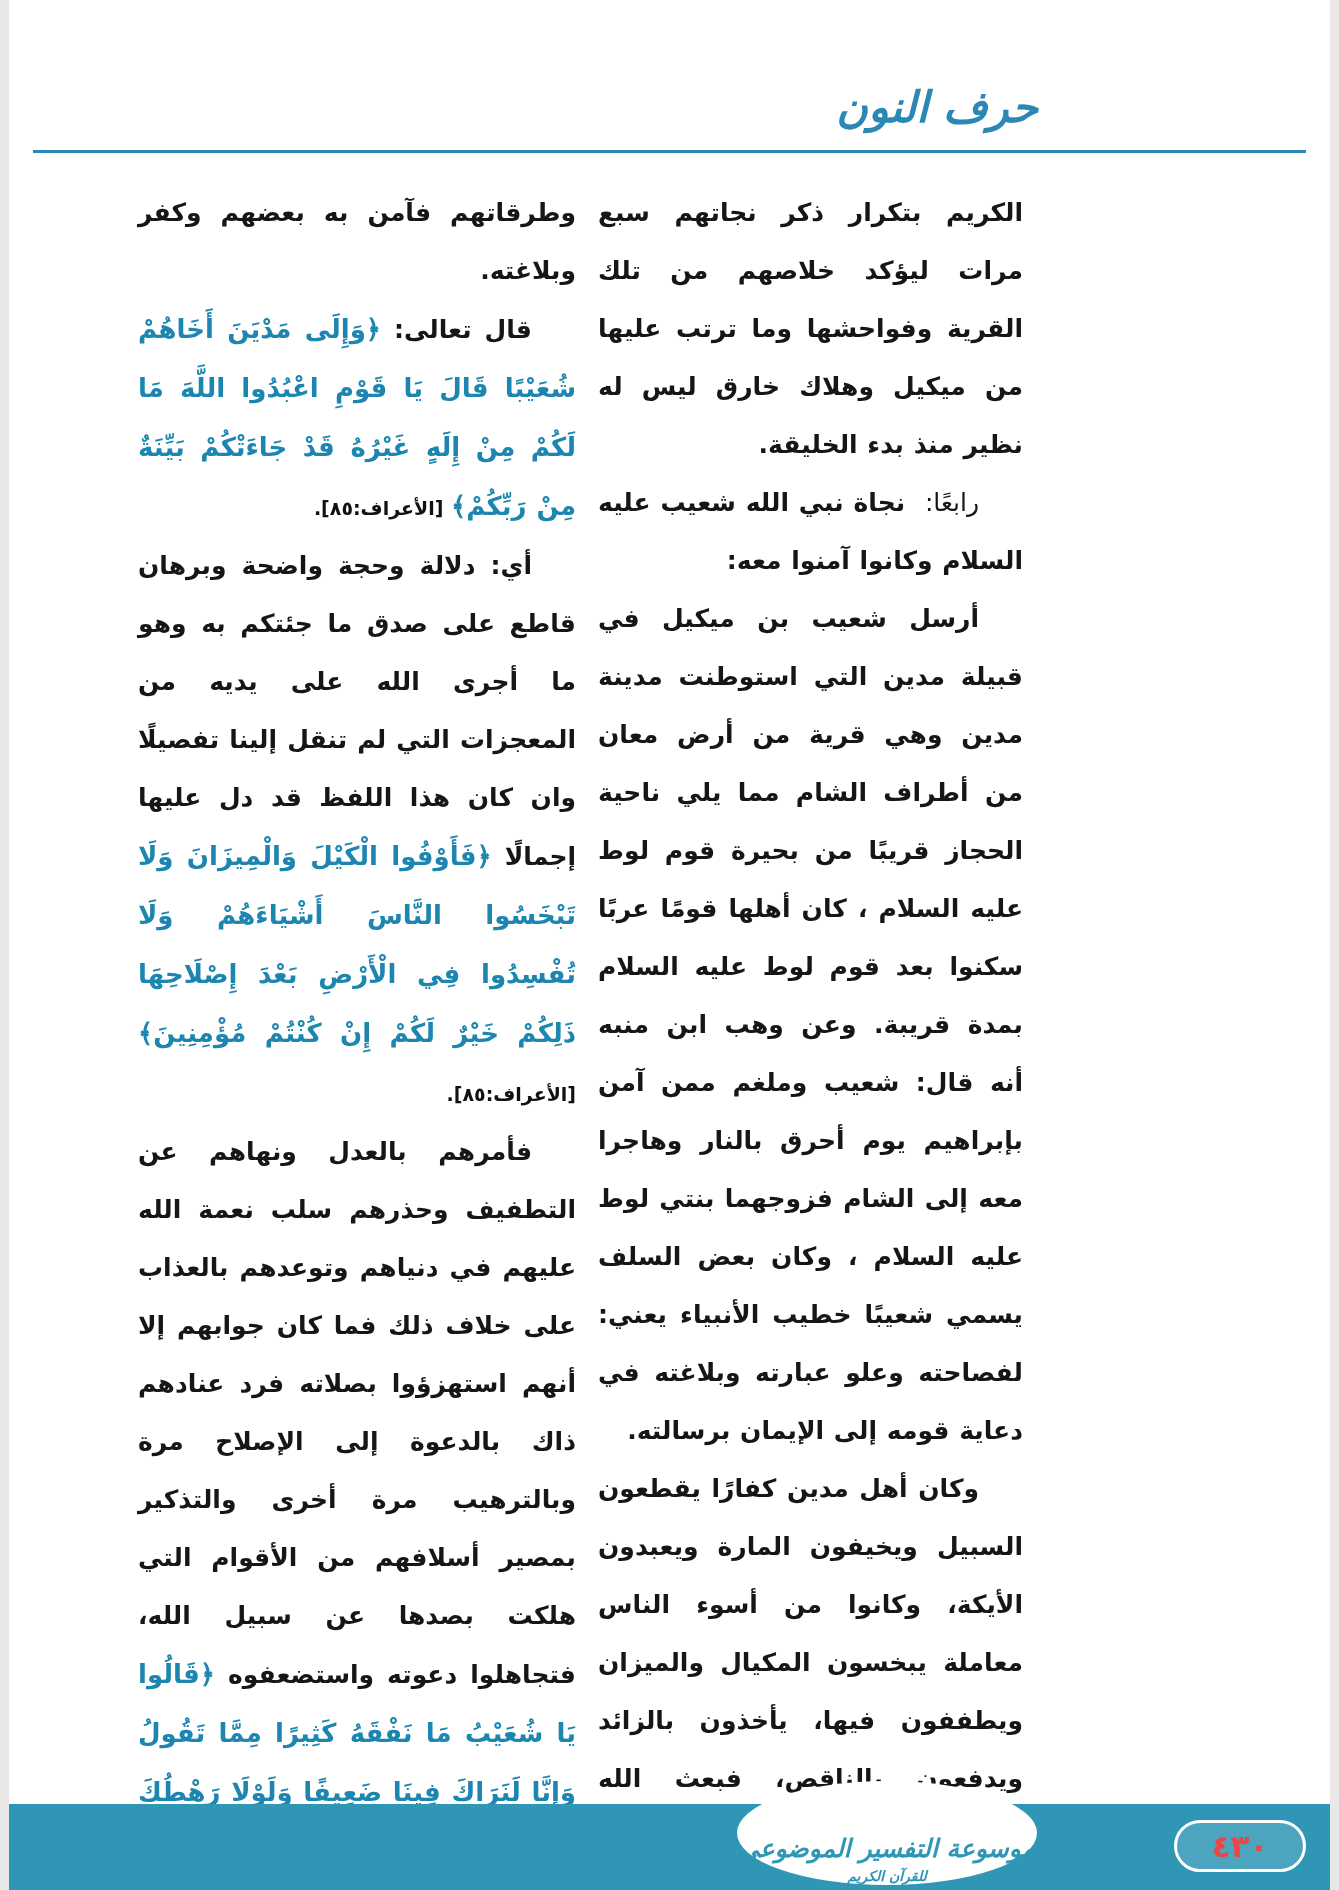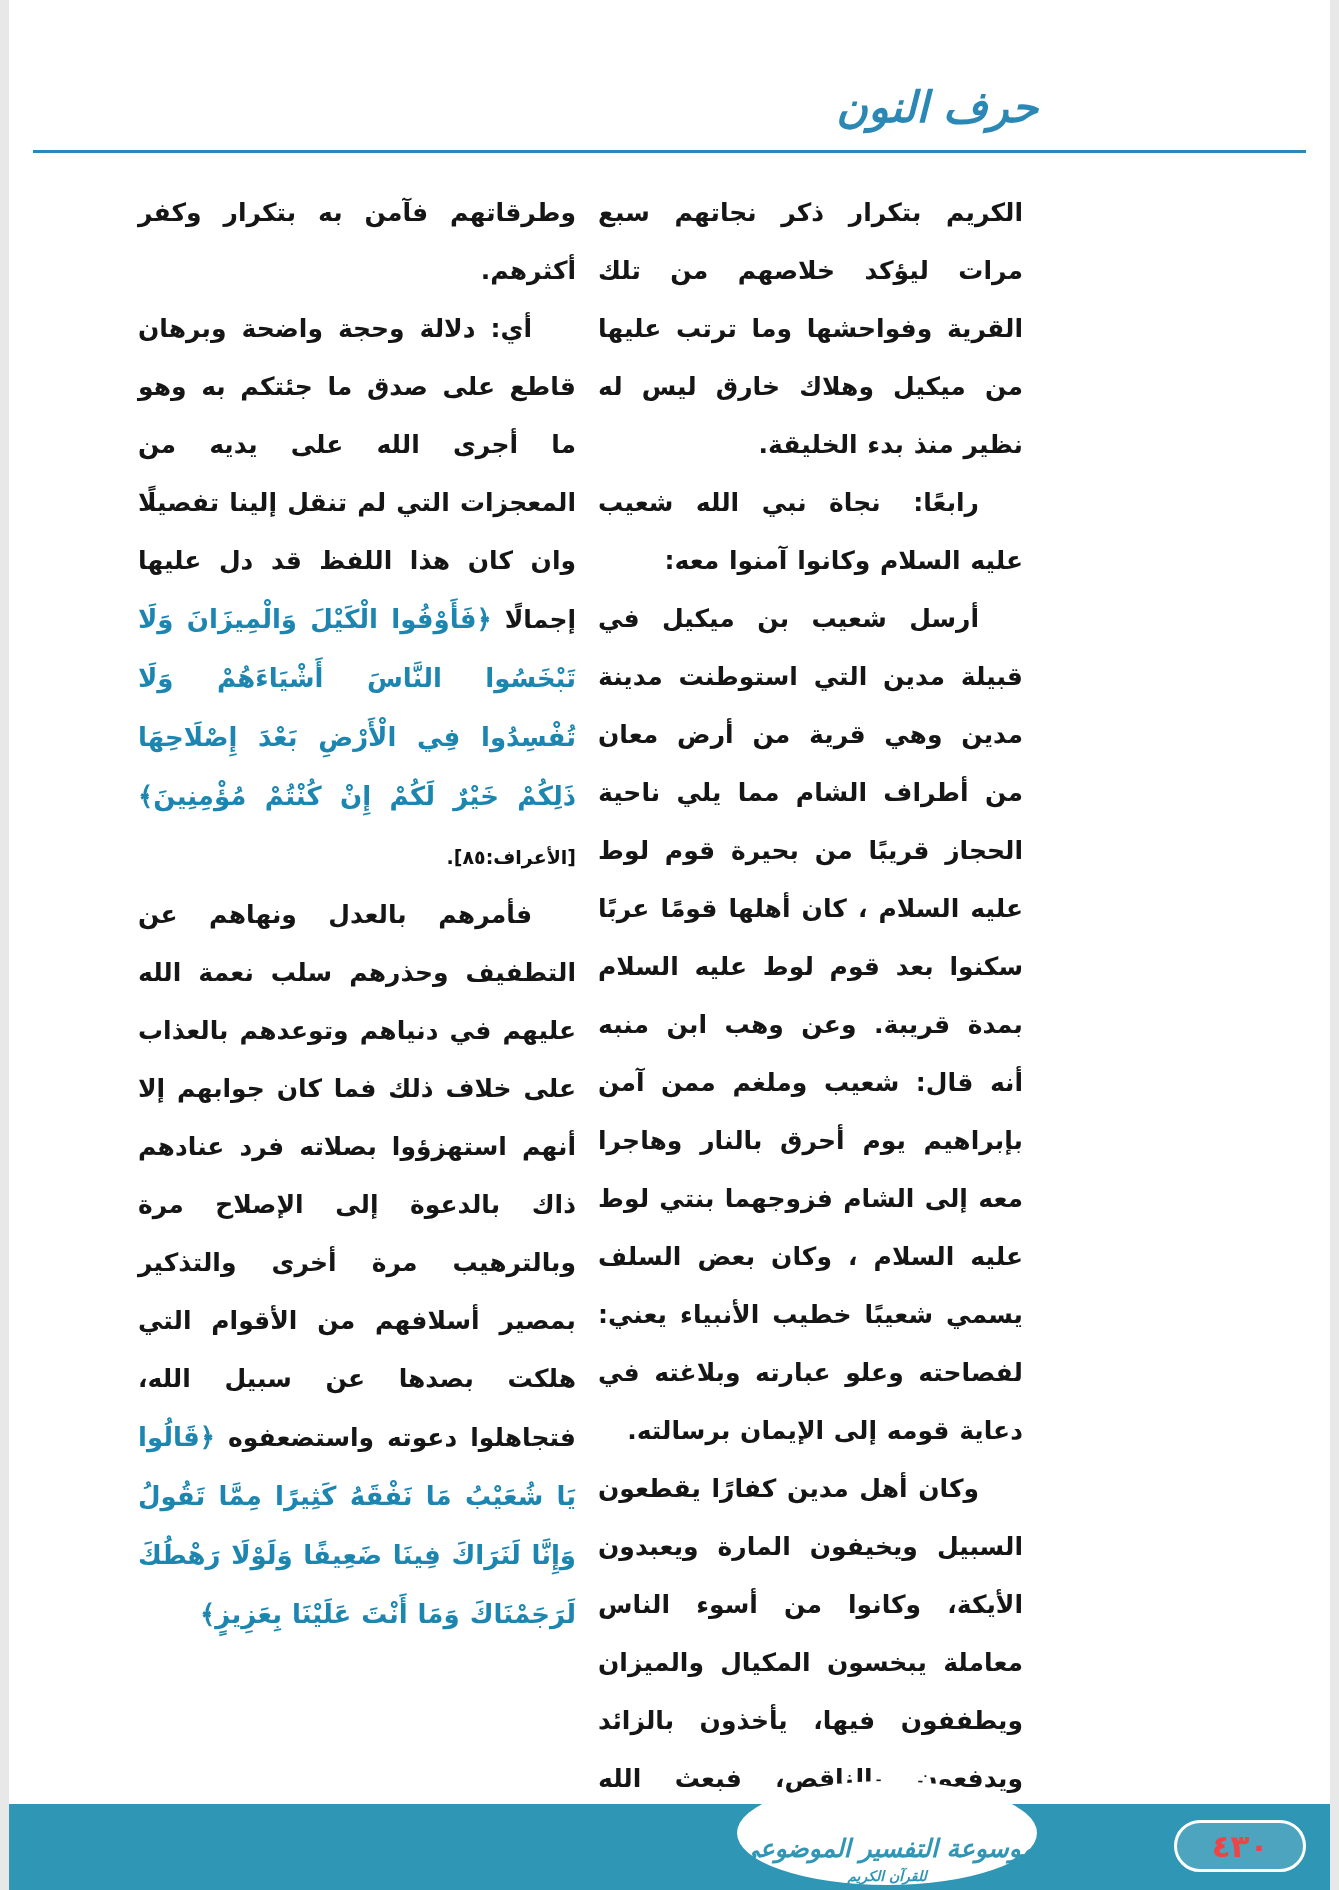--- a/index.html
+++ b/index.html
@@ -56,21 +56,21 @@
     margin: 0;
     text-align: justify;
     font-size: 25px;
     line-height: 58px;
     font-weight: bold;
     color: var(--ink);
     word-spacing: 1px;
   }
   .para.indent { text-indent: 44px; }
   .seg-text { color: var(--ink); }
-  .seg-lead { color: var(--ink); font-weight: bold; margin-left: 10px; }
+  .seg-lead { color: var(--ink); font-weight: normal; margin-left: 10px; }
   .seg-quran {
     color: var(--quran);
     font-size: 26px;
     font-weight: bold;
   }
   .seg-ref {
     color: #111111;
     font-size: 19px;
     font-weight: bold;
   }
@@ -138,21 +138,22 @@
   <div class="header-rule"></div>
 
   <div class="columns">
     <div class="col col-right" id="col-right">
         <p class="para"><span class="seg-text">الكريم بتكرار ذكر نجاتهم سبع مرات ليؤكد خلاصهم من تلك القرية وفواحشها وما ترتب عليها من ميكيل وهلاك خارق ليس له نظير منذ بدء الخليقة.</span></p>
         <p class="para indent"><span class="seg-lead">رابعًا:</span><span class="seg-text"> نجاة نبي الله شعيب عليه السلام وكانوا آمنوا معه:</span></p>
         <p class="para indent"><span class="seg-text">أرسل شعيب بن ميكيل في قبيلة مدين التي استوطنت مدينة مدين وهي قرية من أرض معان من أطراف الشام مما يلي ناحية الحجاز قريبًا من بحيرة قوم لوط عليه السلام ، كان أهلها قومًا عربًا سكنوا بعد قوم لوط عليه السلام بمدة قريبة. وعن وهب ابن منبه أنه قال: شعيب وملغم ممن آمن بإبراهيم يوم أحرق بالنار وهاجرا معه إلى الشام فزوجهما بنتي لوط عليه السلام ، وكان بعض السلف يسمي شعيبًا خطيب الأنبياء يعني: لفصاحته وعلو عبارته وبلاغته في دعاية قومه إلى الإيمان برسالته.</span></p>
         <p class="para indent"><span class="seg-text">وكان أهل مدين كفارًا يقطعون السبيل ويخيفون المارة ويعبدون الأيكة، وكانوا من أسوء الناس معاملة يبخسون المكيال والميزان ويطففون فيها، يأخذون بالزائد ويدفعون بالناقص، فبعث الله فيهم رجلًا منهم وهو رسول الله شعيب عليه السلام فدعاهم إلى عبادة الله وحده لا شريك له ونهاهم عن إتيان كل ما هو قبيح من بخس الناس أشياءهم وإخافتهم لهم في سبلهم</span></p>
       </div>
     <div class="col col-left" id="col-left">
-        <p class="para"><span class="seg-text">وطرقاتهم فآمن به بتكرار وكفر أكثرهم.</span></p>
+        <p class="para"><span class="seg-text">وطرقاتهم فآمن به بعضهم وكفر وبلاغته.</span></p>
+        <p class="para indent"><span class="seg-text">قال تعالى: </span><span class="seg-quran">﴿وَإِلَى مَدْيَنَ أَخَاهُمْ شُعَيْبًا قَالَ يَا قَوْمِ اعْبُدُوا اللَّهَ مَا لَكُمْ مِنْ إِلَهٍ غَيْرُهُ قَدْ جَاءَتْكُمْ بَيِّنَةٌ مِنْ رَبِّكُمْ﴾</span><span class="seg-ref"> [الأعراف:٨٥].</span></p>
         <p class="para indent"><span class="seg-text">أي: دلالة وحجة واضحة وبرهان قاطع على صدق ما جئتكم به وهو ما أجرى الله على يديه من المعجزات التي لم تنقل إلينا تفصيلًا وان كان هذا اللفظ قد دل عليها إجمالًا </span><span class="seg-quran">﴿فَأَوْفُوا الْكَيْلَ وَالْمِيزَانَ وَلَا تَبْخَسُوا النَّاسَ أَشْيَاءَهُمْ وَلَا تُفْسِدُوا فِي الْأَرْضِ بَعْدَ إِصْلَاحِهَا ذَلِكُمْ خَيْرٌ لَكُمْ إِنْ كُنْتُمْ مُؤْمِنِينَ﴾</span><span class="seg-ref"> [الأعراف:٨٥].</span></p>
         <p class="para indent"><span class="seg-text">فأمرهم بالعدل ونهاهم عن التطفيف وحذرهم سلب نعمة الله عليهم في دنياهم وتوعدهم بالعذاب على خلاف ذلك فما كان جوابهم إلا أنهم استهزؤوا بصلاته فرد عنادهم ذاك بالدعوة إلى الإصلاح مرة وبالترهيب مرة أخرى والتذكير بمصير أسلافهم من الأقوام التي هلكت بصدها عن سبيل الله، فتجاهلوا دعوته واستضعفوه </span><span class="seg-quran">﴿قَالُوا يَا شُعَيْبُ مَا نَفْقَهُ كَثِيرًا مِمَّا تَقُولُ وَإِنَّا لَنَرَاكَ فِينَا ضَعِيفًا وَلَوْلَا رَهْطُكَ لَرَجَمْنَاكَ وَمَا أَنْتَ عَلَيْنَا بِعَزِيزٍ﴾</span></p>
       </div>
   </div>
 
   <div class="footer-band"></div>
 
   <div class="publisher-logo">
     <div class="logo-top">موسوعة التفسير الموضوعي</div>
     <div class="logo-bottom">للقرآن الكريم</div>

